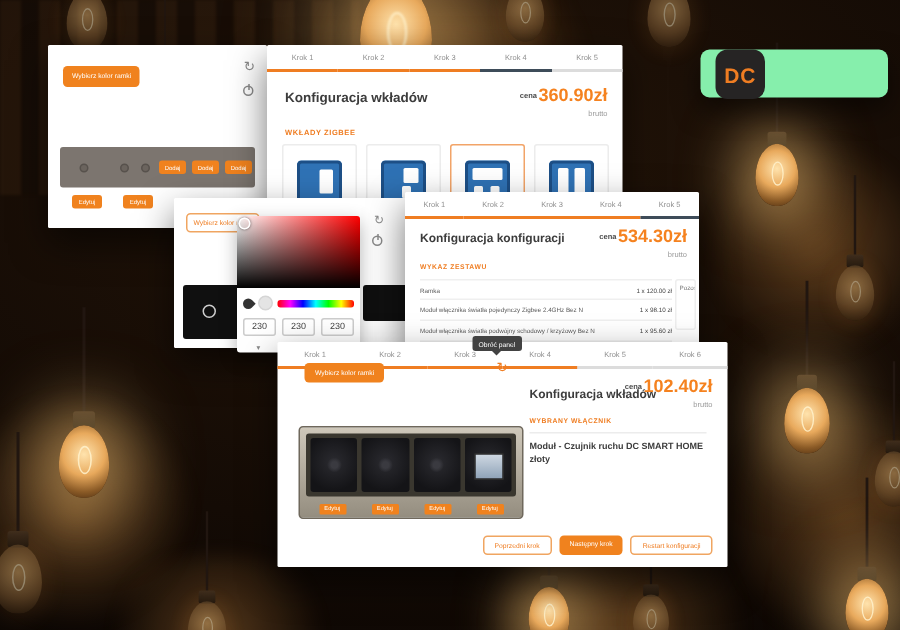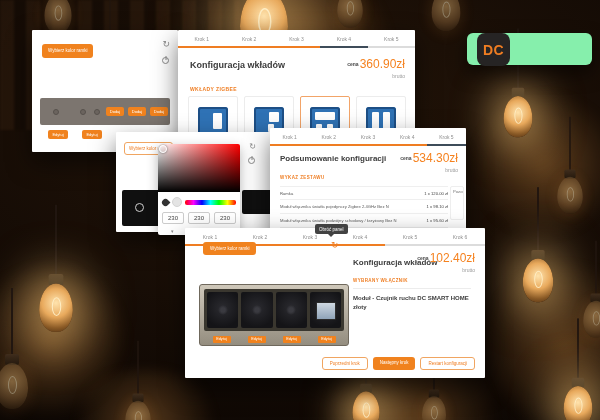--- a/index.html
+++ b/index.html
@@ -31,21 +31,21 @@
   
   .win{position:absolute;background:#fff;box-shadow:0 10px 24px rgba(0,0,0,.55);border-radius:1px}
   .tabs{display:flex}
   .tab{flex:1;text-align:center;font-size:5px;color:#8f8f8f;padding:6px 0 4px;border-bottom:2px solid #ef7d22}
   .tab.dark{border-bottom-color:#3e4c59}
   .tab.light{border-bottom-color:#dcdcdc}
   .h1{position:absolute;font-weight:bold;color:#3c3c3c}
   .sec{position:absolute;color:#ef7d22;font-weight:bold;letter-spacing:.4px}
   .price{position:absolute;text-align:right;white-space:nowrap}
   .price .cl{font-size:5px;color:#4a4a4a;font-weight:bold;margin-right:1px;vertical-align:2px}
-  .price .cv{font-size:12px;color:#f5821f;font-weight:normal}
+  .price .cv{font-size:12px;color:#f5821f;font-weight:bold}
   .price .cb{display:block;font-size:5px;color:#9a9a9a;margin-top:1px}
   .btn{position:absolute;display:inline-block;background:#f0821e;color:#fff;border-radius:3px;
     text-align:center;font-size:4.5px;white-space:nowrap}
   .btn.outline{background:#fff;color:#ef7d22;border:1px solid #f0a561}
   .icon{position:absolute;color:#8a8a8a;line-height:1}
   .power{position:absolute;width:7px;height:7px;border:1px solid #8a8a8a;border-radius:50%}
   .power::after{content:"";position:absolute;left:50%;top:-2px;width:1px;height:4px;background:#8a8a8a;transform:translateX(-50%)}
   
   .swbar{position:absolute;left:8px;top:68px;width:130px;height:27px;background:#7c756f;border-radius:2px}
   .swdot{position:absolute;top:11px;width:6px;height:6px;border-radius:50%;background:#6b645e;border:1px solid #57514c}
@@ -272,21 +272,21 @@
 </div>
 
 <div class="win" style="left:270px;top:128px;width:196px;height:106px;z-index:5">
   <div class="tabs">
     <div class="tab"><span>Krok 1</span></div>
     <div class="tab"><span>Krok 2</span></div>
     <div class="tab"><span>Krok 3</span></div>
     <div class="tab"><span>Krok 4</span></div>
     <div class="tab dark"><span>Krok 5</span></div>
   </div>
-  <div class="h1" style="left:10px;top:26px;font-size:8px">Podsumowanie konfiguracji</div>
+  <div class="h1" style="left:10px;top:26px;font-size:8px">Konfiguracja konfiguracji</div>
   <div class="price" style="right:8px;top:20px">
     <span class="cl">cena</span><span class="cv" style="font-size:12px">534.30zł</span>
     <span class="cb">brutto</span>
   </div>
   <div class="sec" style="left:10px;top:47px;font-size:4.5px">WYKAZ ZESTAWU</div>
   <div class="rows">
     <div class="trow">
       <span>Ramka</span>
       <span class="tp">1 x 120.00 zł</span>
     </div>

